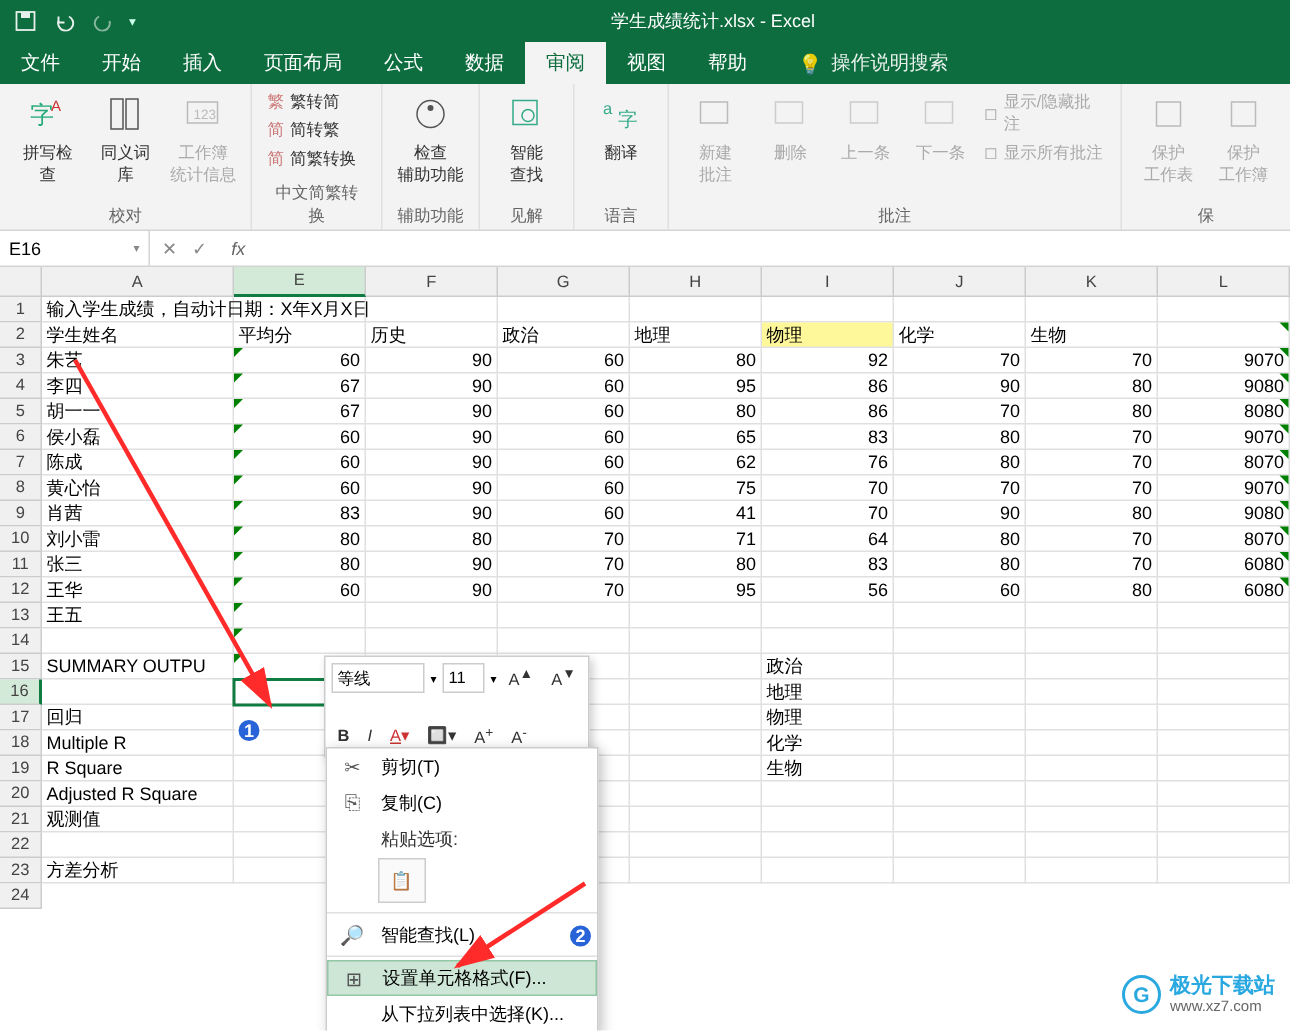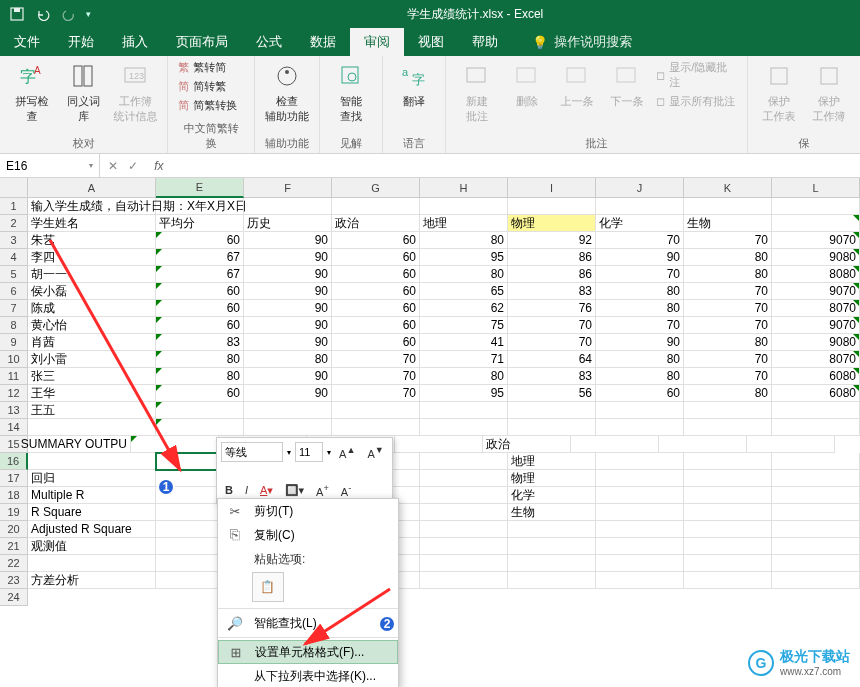--- a/index.html
+++ b/index.html
@@ -716,21 +716,21 @@
         </div>
         <div class="cell" style="width: 88px;"></div>
         <div class="cell" style="width: 88px;"></div>
         <div class="cell" style="width: 88px;"></div>
         <div class="cell" style="width: 88px;"></div>
         <div class="cell" style="width: 88px;"></div>
         <div class="cell" style="width: 88px;"></div>
         <div class="cell" style="width: 88px;"></div>
       </div>
       <div class="row">
-        <div class="cell" style="width: 103px; justify-content: flex-end;">
+        <div class="cell" style="width: 128px;">
           <span>SUMMARY OUTPU</span>
         </div>
         <div class="cell" style="width: 88px;">
           <span class="triangle"></span>
         </div>
         <div class="cell" style="width: 88px;"></div>
         <div class="cell" style="width: 88px;"></div>
         <div class="cell" style="width: 88px;"></div>
         <div class="cell" style="width: 88px;">
           <span>政治</span>

